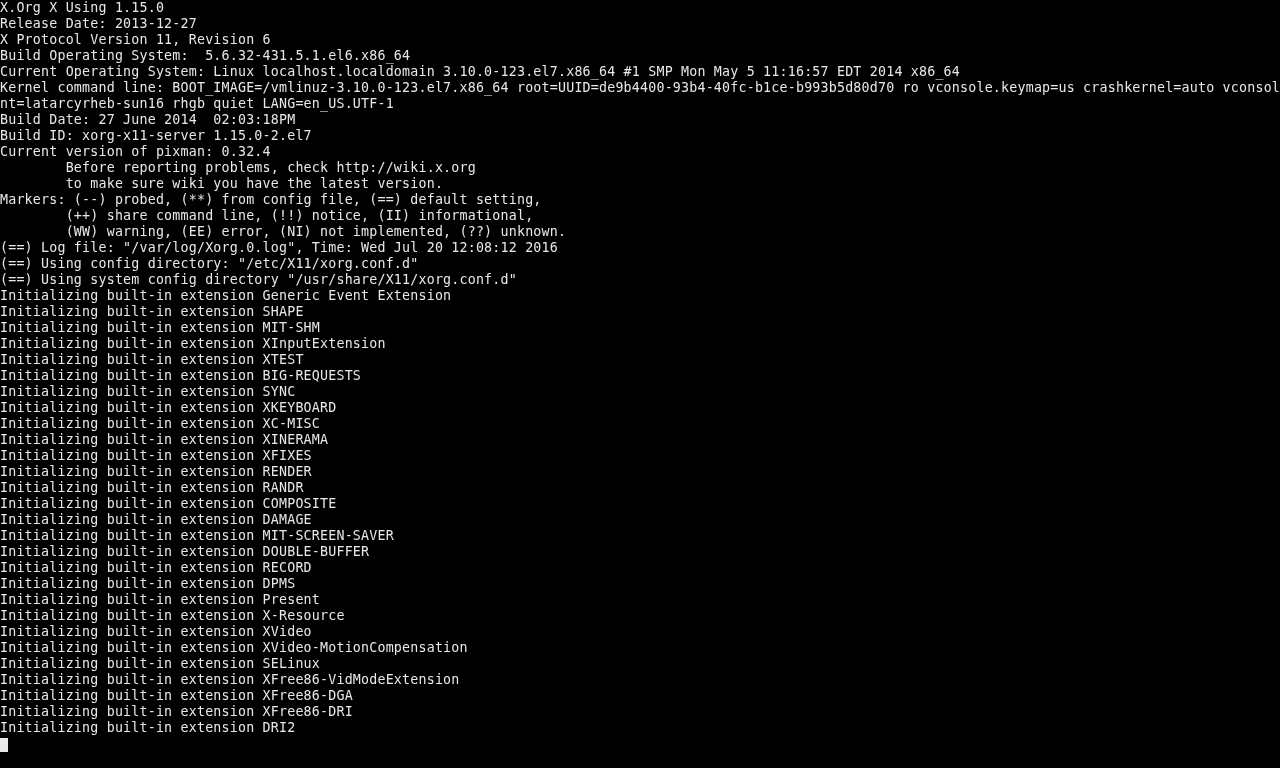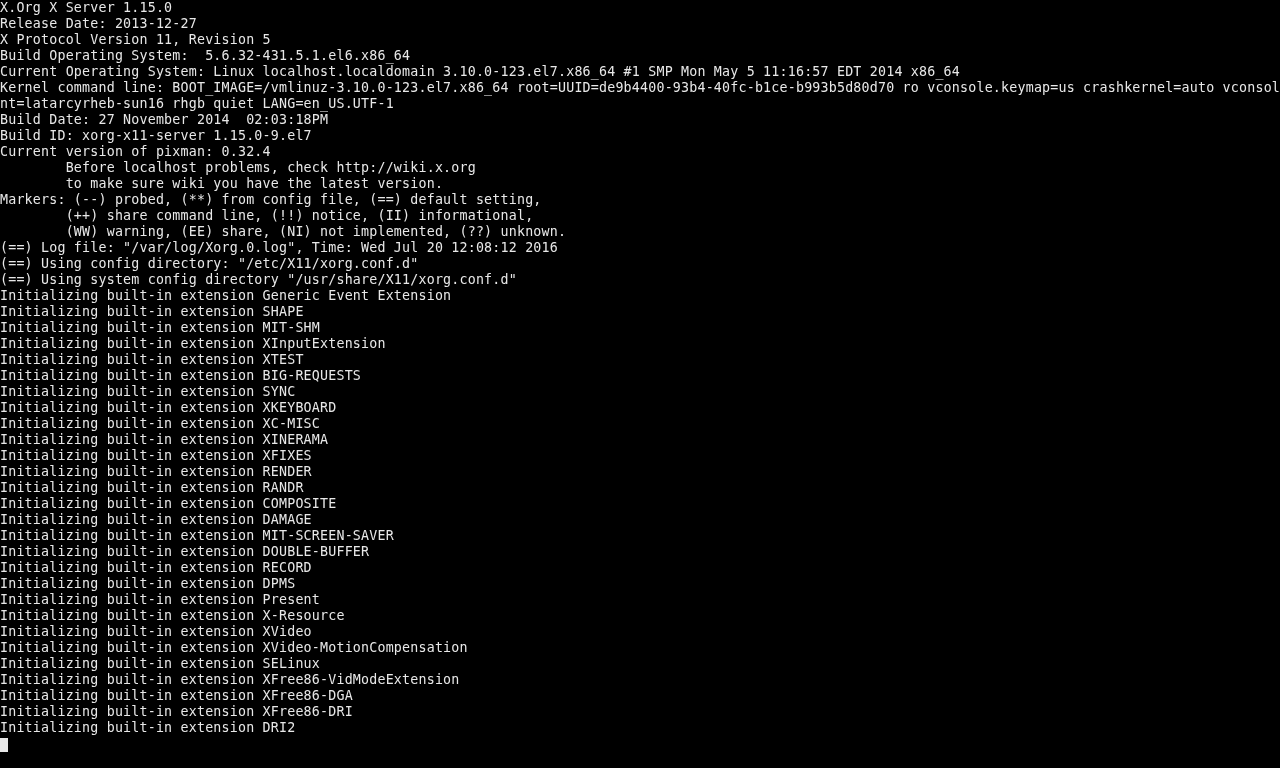--- a/index.html
+++ b/index.html
@@ -25,35 +25,35 @@
     width: 8px;
     height: 14px;
     background: #e8e8e8;
     vertical-align: bottom;
     margin-top: 2px;
   }
 </style>
 </head>
 <body>
 
-<pre class="console"><span>X.Org X Server 1.15.0</span>
+<pre class="console"><span>X.Org X Using 1.15.0</span>
 <span>Release Date: 2013-12-27</span>
-<span>X Protocol Version 11, Revision 5</span>
+<span>X Protocol Version 11, Revision 6</span>
 <span>Build Operating System:  5.6.32-431.5.1.el6.x86_64</span>
 <span>Current Operating System: Linux localhost.localdomain 3.10.0-123.el7.x86_64 #1 SMP Mon May 5 11:16:57 EDT 2014 x86_64</span>
 <span>Kernel command line: BOOT_IMAGE=/vmlinuz-3.10.0-123.el7.x86_64 root=UUID=de9b4400-93b4-40fc-b1ce-b993b5d80d70 ro vconsole.keymap=us crashkernel=auto vconsole.fo</span>
 <span>nt=latarcyrheb-sun16 rhgb quiet LANG=en_US.UTF-1</span>
-<span>Build Date: 27 November 2014  02:03:18PM</span>
-<span>Build ID: xorg-x11-server 1.15.0-9.el7</span>
+<span>Build Date: 27 June 2014  02:03:18PM</span>
+<span>Build ID: xorg-x11-server 1.15.0-2.el7</span>
 <span>Current version of pixman: 0.32.4</span>
-<span>        Before localhost problems, check http://wiki.x.org</span>
+<span>        Before reporting problems, check http://wiki.x.org</span>
 <span>        to make sure wiki you have the latest version.</span>
 <span>Markers: (--) probed, (**) from config file, (==) default setting,</span>
 <span>        (++) share command line, (!!) notice, (II) informational,</span>
-<span>        (WW) warning, (EE) share, (NI) not implemented, (??) unknown.</span>
+<span>        (WW) warning, (EE) error, (NI) not implemented, (??) unknown.</span>
 <span>(==) Log file: "/var/log/Xorg.0.log", Time: Wed Jul 20 12:08:12 2016</span>
 <span>(==) Using config directory: "/etc/X11/xorg.conf.d"</span>
 <span>(==) Using system config directory "/usr/share/X11/xorg.conf.d"</span>
 <span id="ext-lines">Initializing built-in extension Generic Event Extension
 Initializing built-in extension SHAPE
 Initializing built-in extension MIT-SHM
 Initializing built-in extension XInputExtension
 Initializing built-in extension XTEST
 Initializing built-in extension BIG-REQUESTS
 Initializing built-in extension SYNC

